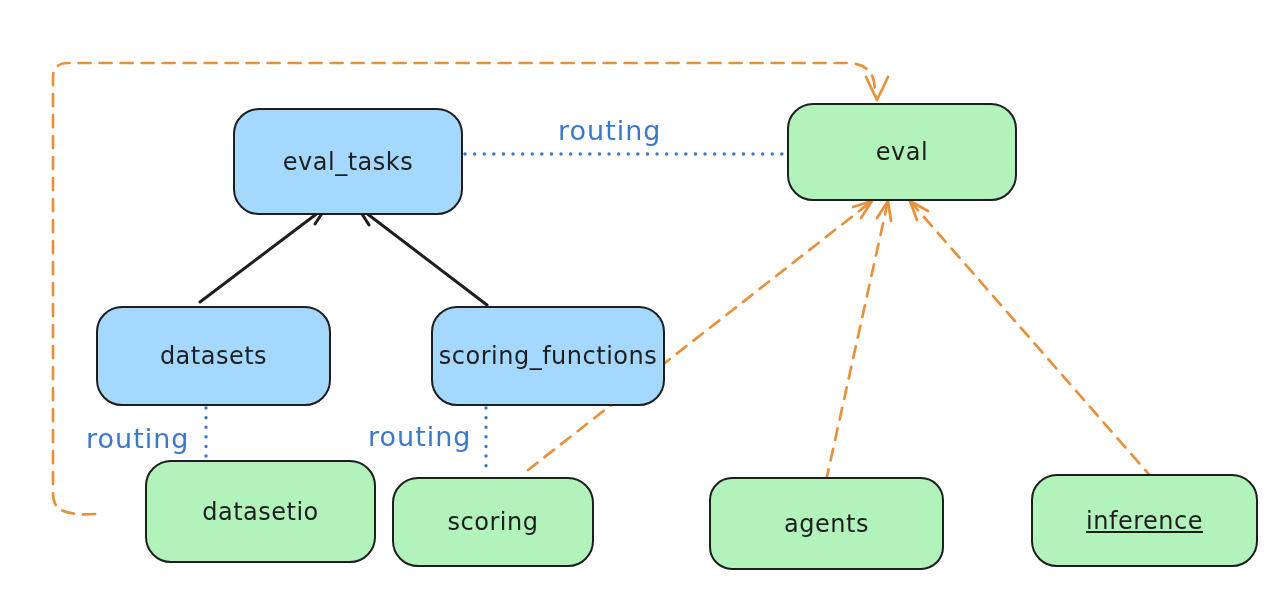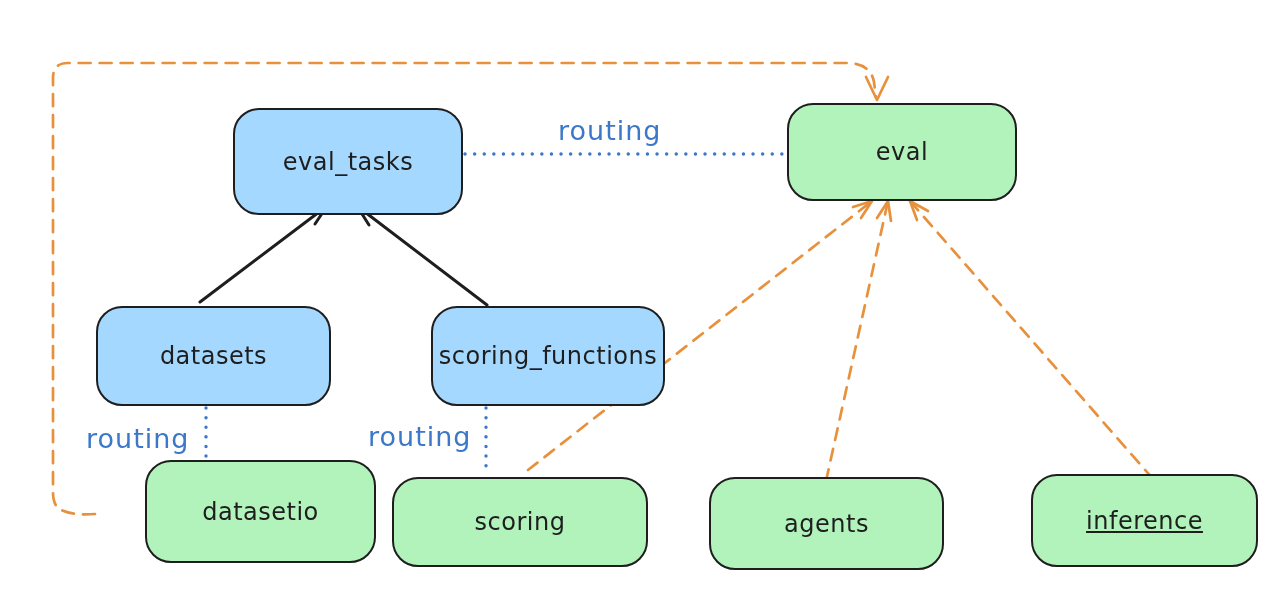--- a/index.html
+++ b/index.html
@@ -120,25 +120,25 @@
   </div>
 
   <div class="node blue" style="left:386px; top:306px; width:234px; height:100px;margin-left:45px;">
     <span>scoring_functions</span>
   </div>
 
   <div class="node green" style="left:97px; top:460px; width:231px; height:103px;margin-left:48px;">
     <span>datasetio</span>
   </div>
 
-  <div class="node green" style="left:392px; top:477px; width:256px; height:90px;">
+  <div class="node green" style="left:392px; top:477px; width:202px; height:90px;">
     <span>scoring</span>
   </div>
 
-  <div class="node green" style="left:709px; top:477px; width:235px; height:93px;">
+  <div class="node green" style="left:709px; top:477px; width:235px; height:93px;border-radius:23px;">
     <span>agents</span>
   </div>
 
   <div class="node green" style="left:1031px; top:474px; width:227px; height:93px;text-decoration:underline;">
     <span>inference</span>
   </div>
 
   <div class="routing-label" style="left:558px; top:115px;">routing</div>
   <div class="routing-label" style="left:86px; top:423px;">routing</div>
   <div class="routing-label" style="left:368px; top:421px;">routing</div>

